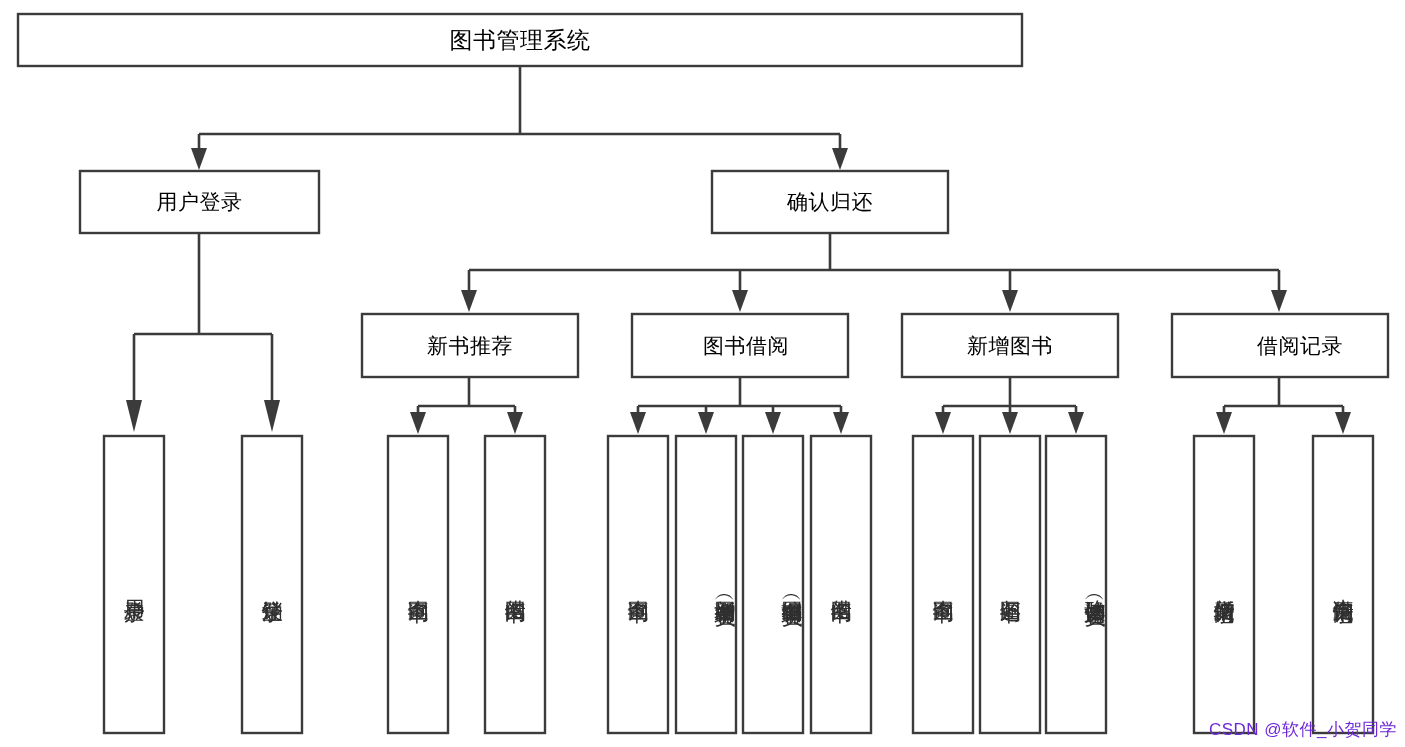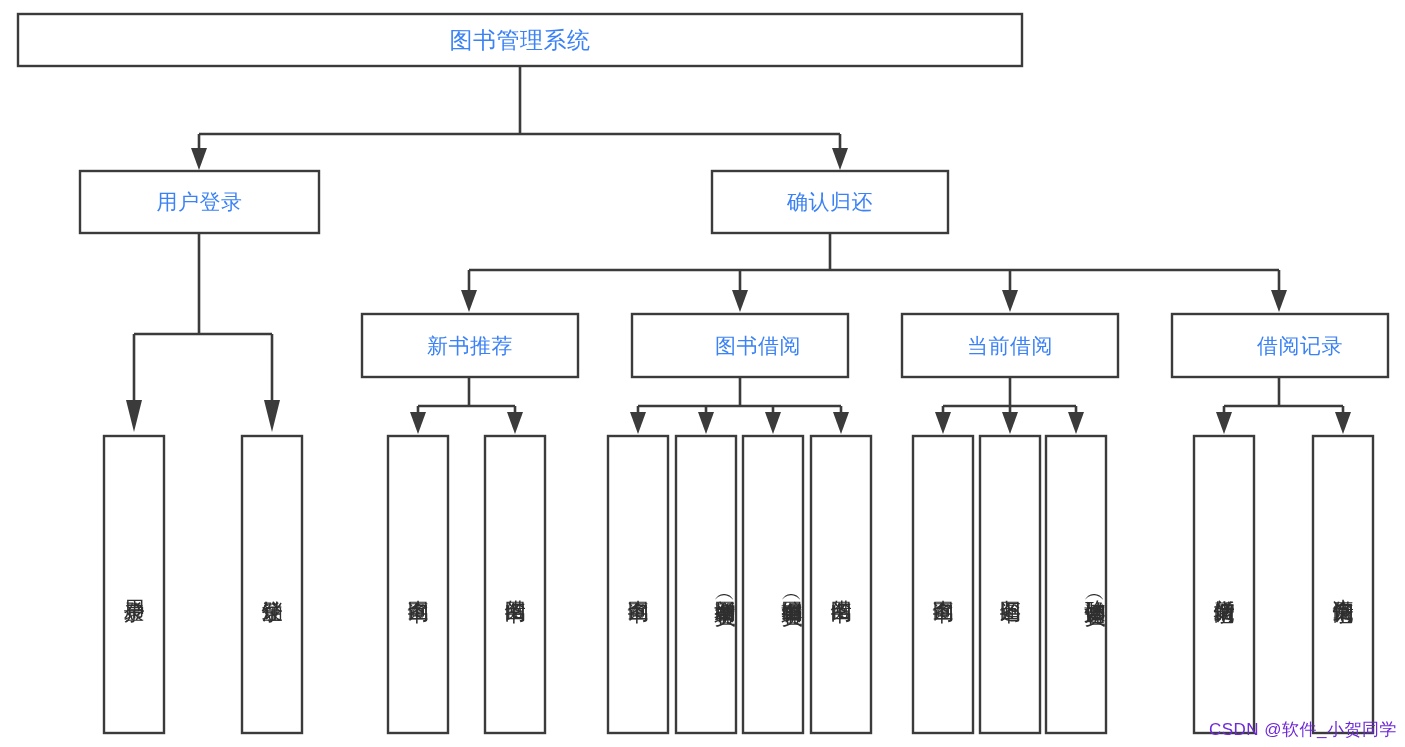--- a/index.html
+++ b/index.html
@@ -39,21 +39,21 @@
   }
   .arrow-head {
     fill: #3b3b3b;
     stroke: none;
   }
   .node-label-h {
     position: absolute;
     display: flex;
     align-items: center;
     justify-content: center;
-    color: #3b82f6;
+    color: #000000;
     font-size: 21px;
     letter-spacing: 0.5px;
     white-space: nowrap;
     pointer-events: none;
   }
   .node-label-v {
     position: absolute;
     display: flex;
     align-items: center;
     justify-content: center;
@@ -184,22 +184,22 @@
     <rect class="node-box" x="1194" y="436" width="60" height="297"></rect>
     <rect class="node-box" x="1313" y="436" width="60" height="297"></rect>
   </svg>
 
   <div class="node-label-h" style="left:18px; top:14px; width:1004px; height:52px; font-size:23px;">图书管理系统</div>
 
   <div class="node-label-h" style="left:80px; top:171px; width:239px; height:62px;">用户登录</div>
   <div class="node-label-h" style="left:712px; top:171px; width:236px; height:62px;">确认归还</div>
 
   <div class="node-label-h" style="left:362px; top:314px; width:216px; height:63px;border-radius:8px;">新书推荐</div>
-  <div class="node-label-h" style="left:632px; top:314px; width:228px; height:63px;padding-left:12px;">图书借阅</div>
-  <div class="node-label-h" style="left:902px; top:314px; width:216px; height:63px;">当前借阅</div>
+  <div class="node-label-h" style="left:632px; top:314px; width:228px; height:63px;">图书借阅</div>
+  <div class="node-label-h" style="left:902px; top:314px; width:216px; height:63px;">新增图书</div>
   <div class="node-label-h" style="left:1172px; top:314px; width:256px; height:63px;">借阅记录</div>
 
   <div class="node-label-v" style="left:104px; top:436px; width:60px; height:297px;">用户登录</div>
   <div class="node-label-v" style="left:242px; top:436px; width:60px; height:297px;">注销登录</div>
 
   <div class="node-label-v" style="left:388px; top:436px; width:60px; height:297px;">查询图书</div>
   <div class="node-label-v" style="left:485px; top:436px; width:60px; height:297px;">借阅图书</div>
 
   <div class="node-label-v" style="left:608px; top:436px; width:60px; height:297px;">查询图书</div>
   <div class="node-label-v" style="left:676px; top:436px; width:60px; height:297px; align-items:flex-start; padding-top:6px; box-sizing:border-box;">新增图书（管理员）</div>

